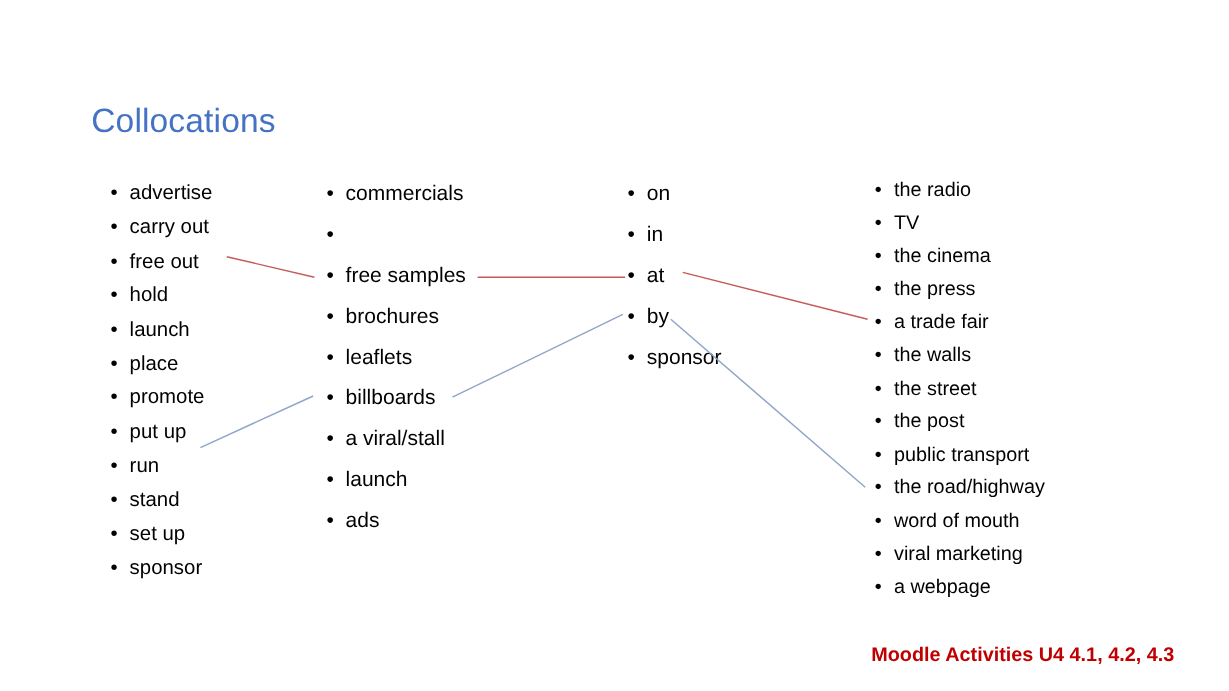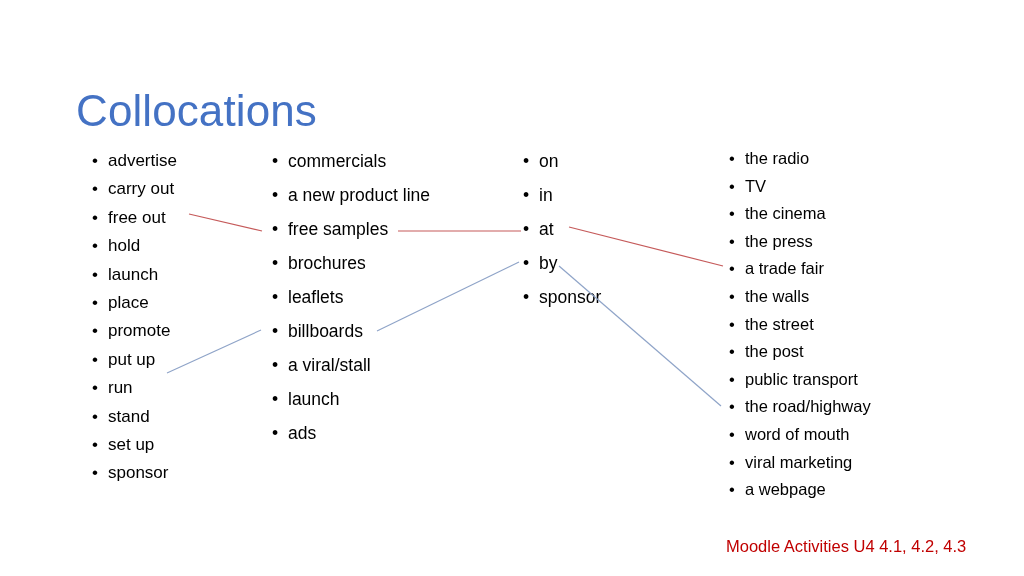--- a/index.html
+++ b/index.html
@@ -17,21 +17,21 @@
   #slide {
     position: relative;
     width: 1024px;
     height: 576px;
     background: #ffffff;
   }
   #slide-title {
     position: absolute;
     left: 76px;
     top: 58px;
-    font-size: 44px;
+    font-size: 28px;
     line-height: 48px;
     font-weight: normal;
     color: #4472C4;
     letter-spacing: 0.1px;
     white-space: nowrap;
   }
   .col {
     position: absolute;
     list-style: none;
     margin: 0;
@@ -125,21 +125,21 @@
       <li><span class="bullet">•</span><span>promote</span></li>
       <li><span class="bullet">•</span><span>put up</span></li>
       <li><span class="bullet">•</span><span>run</span></li>
       <li><span class="bullet">•</span><span>stand</span></li>
       <li><span class="bullet">•</span><span>set up</span></li>
       <li><span class="bullet">•</span><span>sponsor</span></li>
     </ul>
 
   <ul class="col" id="col-objects">
       <li><span class="bullet">•</span><span>commercials</span></li>
-      <li><span class="bullet">•</span><span>a new product line</span></li>
+      <li><span class="bullet">•</span></li>
       <li><span class="bullet">•</span><span>free samples</span></li>
       <li><span class="bullet">•</span><span>brochures</span></li>
       <li><span class="bullet">•</span><span>leaflets</span></li>
       <li><span class="bullet">•</span><span>billboards</span></li>
       <li><span class="bullet">•</span><span>a viral/stall</span></li>
       <li><span class="bullet">•</span><span>launch</span></li>
       <li><span class="bullet">•</span><span>ads</span></li>
     </ul>
 
   <ul class="col" id="col-prepositions">
@@ -172,15 +172,15 @@
         <line x1="398" y1="231" x2="521" y2="231" stroke="#C55A5A" stroke-width="1.2"></line>
         <line x1="569" y1="227" x2="723" y2="266" stroke="#C55A5A" stroke-width="1.2"></line>
       </g>
       <g>
         <line x1="167" y1="373" x2="261" y2="330" stroke="#8FA4C8" stroke-width="1.2"></line>
         <line x1="377" y1="331" x2="519" y2="262" stroke="#8FA4C8" stroke-width="1.2"></line>
         <line x1="559" y1="266" x2="721" y2="406" stroke="#8FA4C8" stroke-width="1.2"></line>
       </g>
     </svg>
 
-  <div id="footer-note" style="color: rgb(192, 0, 0);">Moodle Activities U4 4.1, 4.2, 4.3</div>
+  <div id="footer-note" style="color: rgb(192, 0, 0); font-weight: bold;">Moodle Activities U4 4.1, 4.2, 4.3</div>
 
 </div>
 
 </body></html>

